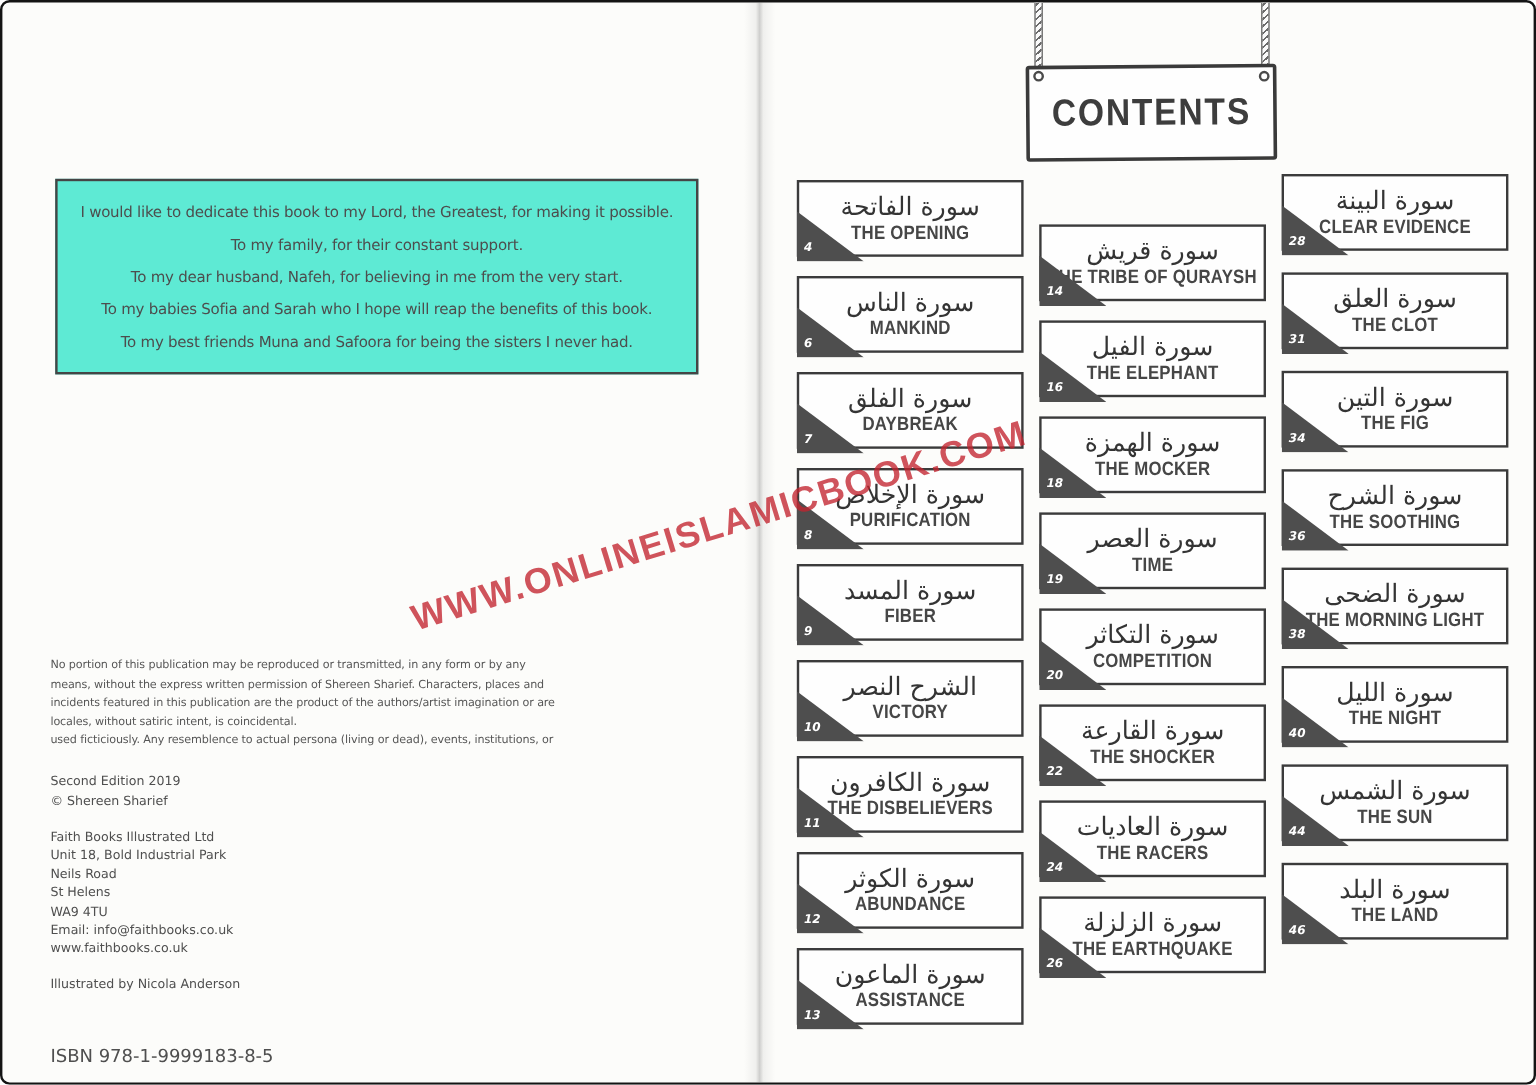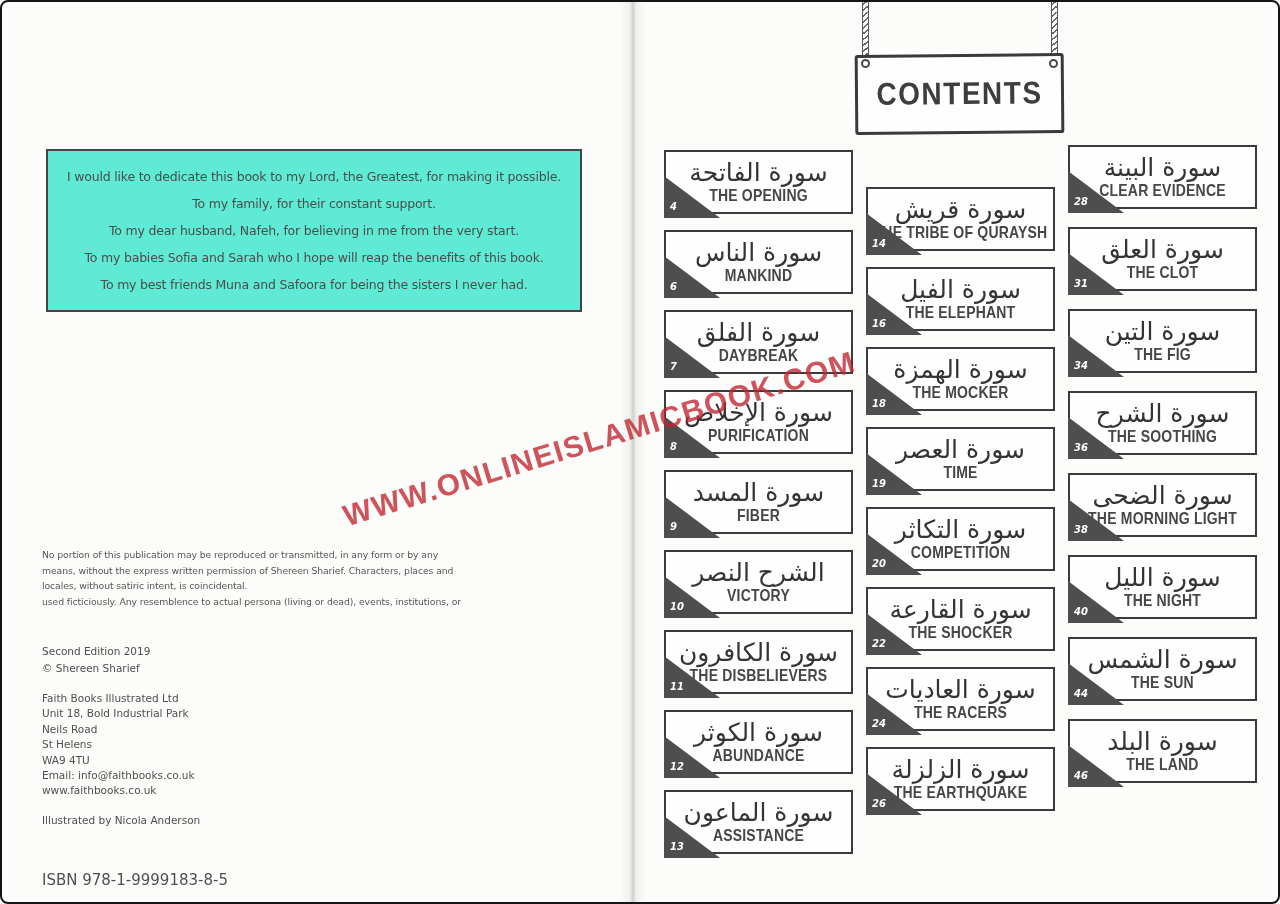--- a/index.html
+++ b/index.html
@@ -40,21 +40,21 @@
   .grommet{position:absolute;width:9px;height:9px;border:2px solid #4a4a4a;border-radius:50%;background:#fff;box-sizing:border-box;}
   .grommet.left{left:859px;top:57px;}
   .grommet.right{left:1047px;top:57px;}
   
   .col{position:absolute;display:flex;flex-direction:column;}
   .col.c1{left:662px;top:148px;gap:16px;}
   .col.c2{left:864px;top:185px;gap:16px;}
   .col.c3{left:1066px;top:143px;gap:18px;}
   .entry{position:relative;width:189px;height:64px;box-sizing:border-box;border:2px solid #3b3b3b;
     background:#fefefe;display:flex;flex-direction:column;align-items:center;justify-content:center;}
-  .entry .arabic{font-size:25px;line-height:1;color:#343434;direction:rtl;margin-top:-2px;white-space:nowrap;}
+  .entry .arabic{font-size:21px;line-height:1;color:#343434;direction:rtl;margin-top:-2px;white-space:nowrap;}
   .entry .english{font-family:"Liberation Sans",sans-serif;font-size:14px;font-weight:700;
     letter-spacing:0.2px;color:#464646;margin-top:2px;white-space:nowrap;transform:scaleY(1.15);}
   .tri{position:absolute;left:-2px;bottom:-6px;width:56px;height:42px;background:#4e4e4e;
     clip-path:polygon(0 0,100% 100%,0 100%);}
   .tri span{position:absolute;left:6px;bottom:6px;color:#ffffff;font-style:italic;font-weight:700;font-size:10px;}
   
   .watermark{position:absolute;left:342px;top:498px;transform-origin:left center;transform:rotate(-17deg);
     font-family:"Liberation Sans",sans-serif;font-weight:700;font-size:30px;letter-spacing:1.5px;
     opacity:0.78;pointer-events:none;white-space:nowrap;}
 </style>
@@ -67,20 +67,21 @@
     <div class="dedication-box">
         <div class="dline">I would like to dedicate this book to my Lord, the Greatest, for making it possible.</div>
         <div class="dline">To my family, for their constant support.</div>
         <div class="dline">To my dear husband, Nafeh, for believing in me from the very start.</div>
         <div class="dline">To my babies Sofia and Sarah who I hope will reap the benefits of this book.</div>
         <div class="dline">To my best friends Muna and Safoora for being the sisters I never had.</div>
       </div>
     <div class="legal">
         <div class="lline">No portion of this publication may be reproduced or transmitted, in any form or by any</div>
         <div class="lline">means, without the express written permission of Shereen Sharief.  Characters, places and</div>
+        <div class="lline">incidents featured in this publication are the product of the authors/artist imagination or are</div>
         <div class="lline">locales, without satiric intent, is coincidental.</div>
         <div class="lline">used ficticiously.  Any resemblence to actual persona (living or dead), events, institutions, or</div>
       </div>
     <div class="edition-block">
       <div>Second Edition 2019</div>
       <div>© Shereen Sharief</div>
     </div>
     <div class="publisher-block">
         <div class="pline">Faith Books Illustrated Ltd</div>
         <div class="pline">Unit 18, Bold Industrial Park</div>

